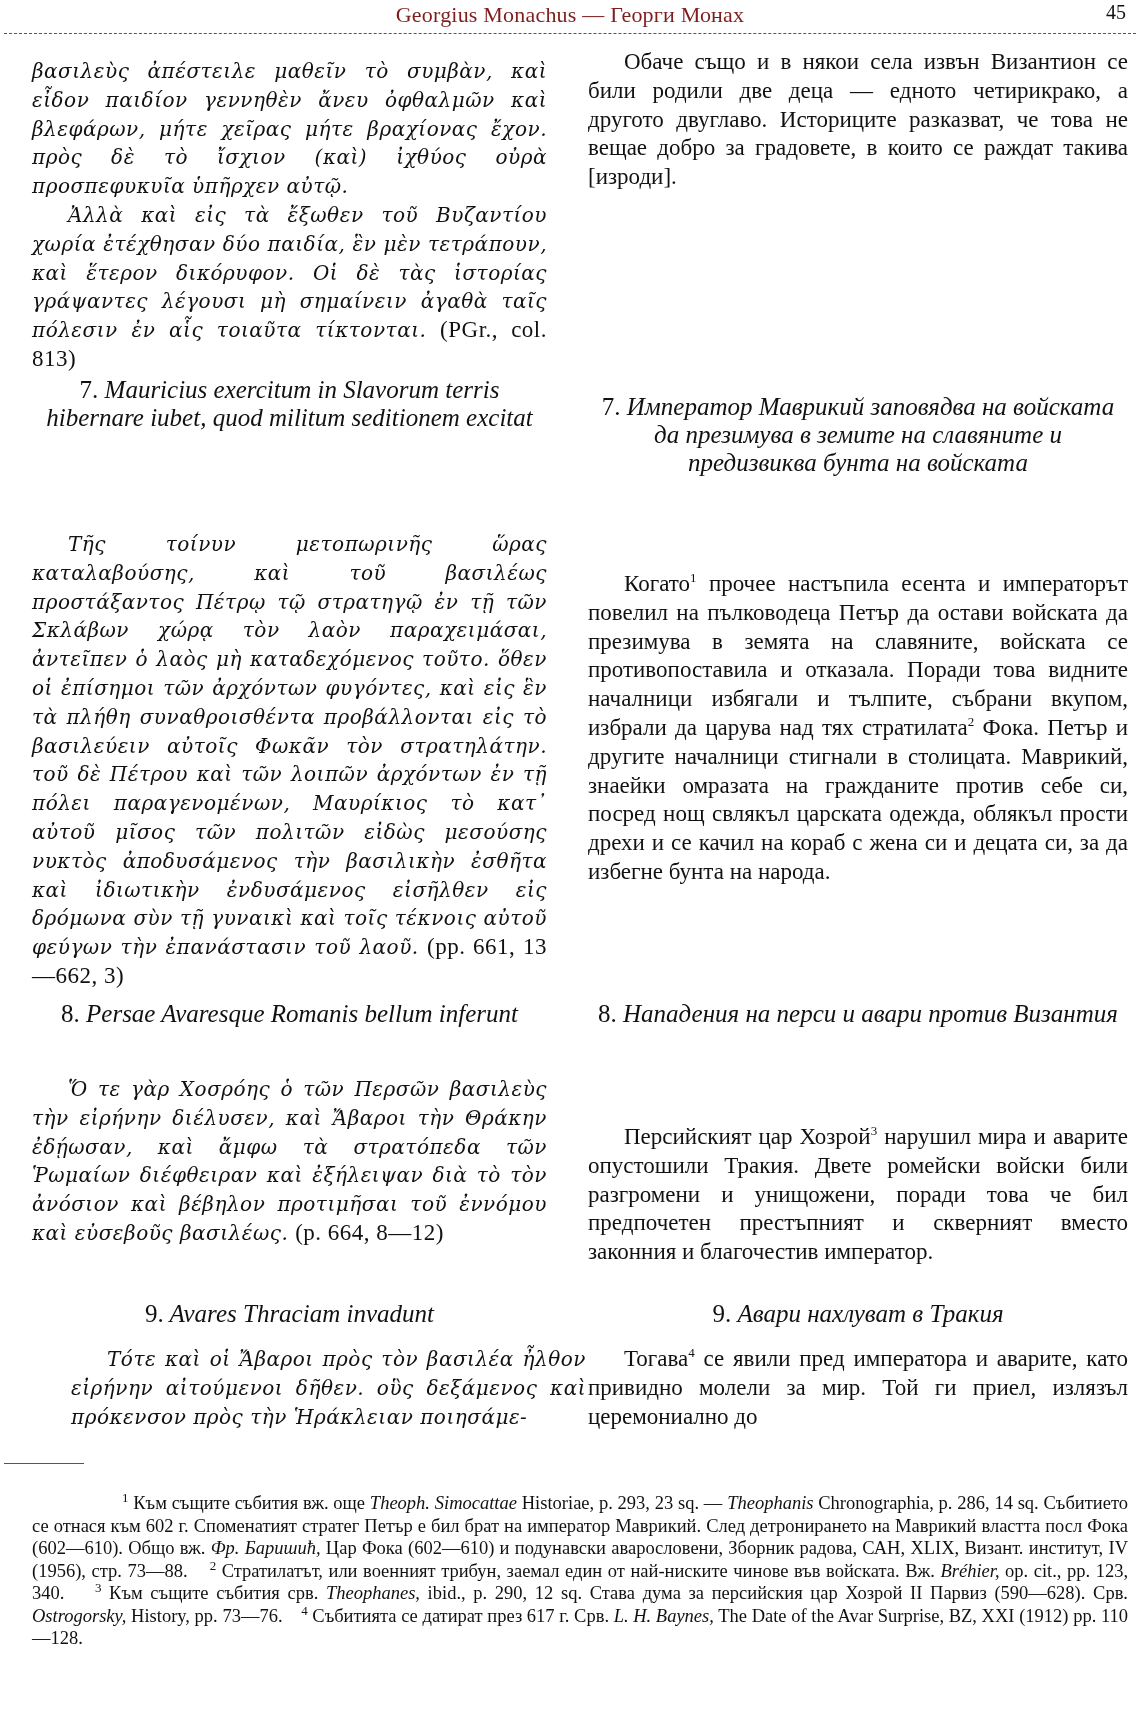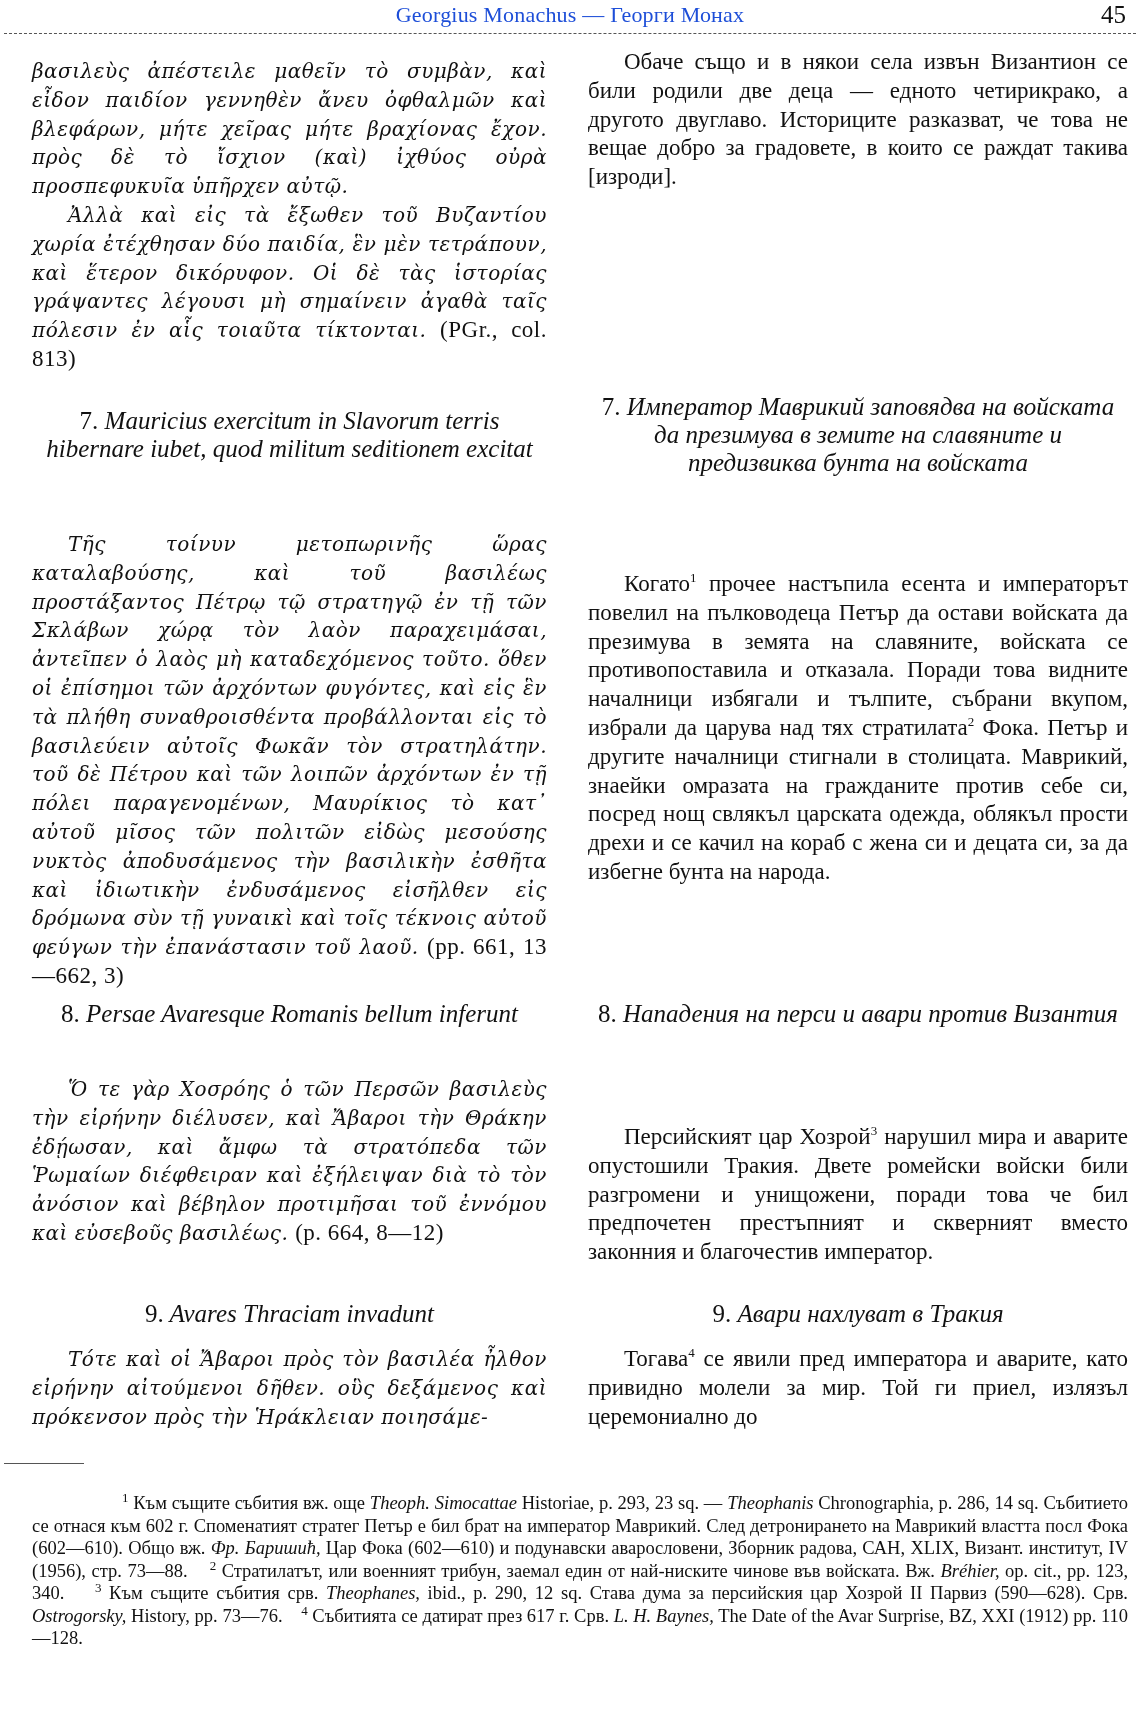--- a/index.html
+++ b/index.html
@@ -7,24 +7,24 @@
     width: 1140px; height: 1722px; position: relative; overflow: hidden;
     font-family: "Liberation Serif", "DejaVu Serif", serif;
     color: #111;
   }
   .header {
     position: absolute; left: 0; top: 0; width: 1140px; height: 40px;
   }
   .running-title {
     position: absolute; left: 0; width: 1140px; top: 2px;
     text-align: center; font-size: 22px; letter-spacing: 0.2px;
-    color: #1d4ed8;
+    color: #7f1d1d;
   }
   .page-number {
-    position: absolute; right: 14px; top: 1px; font-size: 25px; color: #111;
+    position: absolute; right: 14px; top: 1px; font-size: 20px; color: #111;
   }
   .header-rule {
     position: absolute; left: 4px; right: 4px; top: 33px; height: 0;
     border-top: 1px dashed #555;
   }
   .col {
     position: absolute; font-size: 22.5px; line-height: 28.8px;
     text-align: justify;
   }
   .col.left { left: 32px; width: 515px; }
@@ -64,21 +64,21 @@
 </div>
 
 <div class="col left greek" style="top:57px;">
   <p>βασιλεὺς ἀπέστειλε μαθεῖν τὸ συμβὰν, καὶ εἶδον παιδίον γεννηθὲν ἄνευ ὀφθαλμῶν καὶ βλεφάρων, μήτε χεῖρας μήτε βραχίονας ἔχον. πρὸς δὲ τὸ ἴσχιον (καὶ) ἰχθύος οὐρὰ προσπεφυκυῖα ὑπῆρχεν αὐτῷ.</p>
   <p class="indent"><span>Ἀλλὰ καὶ εἰς τὰ ἔξωθεν τοῦ Βυζαντίου χωρία ἐτέχθησαν δύο παιδία, ἓν μὲν τετράπουν, καὶ ἕτερον δικόρυφον. Οἱ δὲ τὰς ἱστορίας γράψαντες λέγουσι μὴ σημαίνειν ἀγαθὰ ταῖς πόλεσιν ἐν αἷς τοιαῦτα τίκτονται.</span> <span class="ref">(PGr., col. 813)</span></p>
 </div>
 <div class="col right cyr" style="top:48px;">
   <p class="indent">Обаче също и в някои села извън Византион се били родили две деца — едното четирикрако, а другото двуглаво. Историците разказват, че това не вещае добро за градовете, в които се раждат такива [изроди].</p>
 </div>
 
-<div class="heading left" style="top:407px;text-align:center;">
+<div class="heading left" style="top:376px;text-align:center;">
   <span class="num">7.</span>
   <span>Mauricius exercitum in Slavorum terris hibernare iubet, quod militum seditionem excitat</span>
 </div>
 <div class="heading right" style="top:393px;">
   <span class="num">7.</span>
   <span>Император Маврикий заповядва на войската да презимува в земите на славяните и предизвиква бунта на войската</span>
 </div>
 <div class="col left greek indent" style="top:530px;">
   <span>Τῆς τοίνυν μετοπωρινῆς ὥρας καταλαβούσης, καὶ τοῦ βασιλέως προστάξαντος Πέτρῳ τῷ στρατηγῷ ἐν τῇ τῶν Σκλάβων χώρᾳ τὸν λαὸν παραχειμάσαι, ἀντεῖπεν ὁ λαὸς μὴ καταδεχόμενος τοῦτο. ὅθεν οἱ ἐπίσημοι τῶν ἀρχόντων φυγόντες, καὶ εἰς ἓν τὰ πλήθη συναθροισθέντα προβάλλονται εἰς τὸ βασιλεύειν αὐτοῖς Φωκᾶν τὸν στρατηλάτην. τοῦ δὲ Πέτρου καὶ τῶν λοιπῶν ἀρχόντων ἐν τῇ πόλει παραγενομένων, Μαυρίκιος τὸ κατ᾽ αὐτοῦ μῖσος τῶν πολιτῶν εἰδὼς μεσούσης νυκτὸς ἀποδυσάμενος τὴν βασιλικὴν ἐσθῆτα καὶ ἰδιωτικὴν ἐνδυσάμενος εἰσῆλθεν εἰς δρόμωνα σὺν τῇ γυναικὶ καὶ τοῖς τέκνοις αὐτοῦ φεύγων τὴν ἐπανάστασιν τοῦ λαοῦ.</span>
   <span class="ref">(pp. 661, 13—662, 3)</span>
@@ -104,21 +104,21 @@
 </div>
 
 <div class="heading left" style="top:1300px;">
   <span class="num">9.</span>
   <span>Avares Thraciam invadunt</span>
 </div>
 <div class="heading right" style="top:1300px;">
   <span class="num">9.</span>
   <span>Авари нахлуват в Тракия</span>
 </div>
-<div class="col left greek indent" style="top:1345px;">
+<div class="col left greek indent" style="top:1345px;margin-left:39px;">
   <span>Τότε καὶ οἱ Ἄβαροι πρὸς τὸν βασιλέα ἦλθον εἰρήνην αἰτούμενοι δῆθεν. οὓς δεξάμενος καὶ πρόκενσον πρὸς τὴν Ἡράκλειαν ποιησάμε-</span>
 </div>
 <div class="col right cyr indent" style="top:1345px;">
   <span>Тогава</span><sup>4</sup><span> се явили пред императора и аварите, като привидно молели за мир. Той ги приел, излязъл церемониално до</span>
 </div>
 
 <div class="footnote-rule"></div>
 <div class="footnotes">
   <p class="fn-first">
     <sup>1</sup><span> Към същите събития вж. още </span><i>Theoph. Simocattae</i><span> Historiae, p. 293, 23 sq. — </span><i>Theophanis</i><span> Chronographia, p. 286, 14 sq. Събитието се отнася към 602 г. Споменатият стратег Петър е бил брат на император Маврикий. След детронирането на Маврикий властта посл Фока (602—610). Общо вж. </span><i>Фр. Баришић,</i><span> Цар Фока (602—610) и подунавски аварословени, Зборник радова, САН, XLIX, Визант. институт, IV (1956), стр. 73—88.</span>

